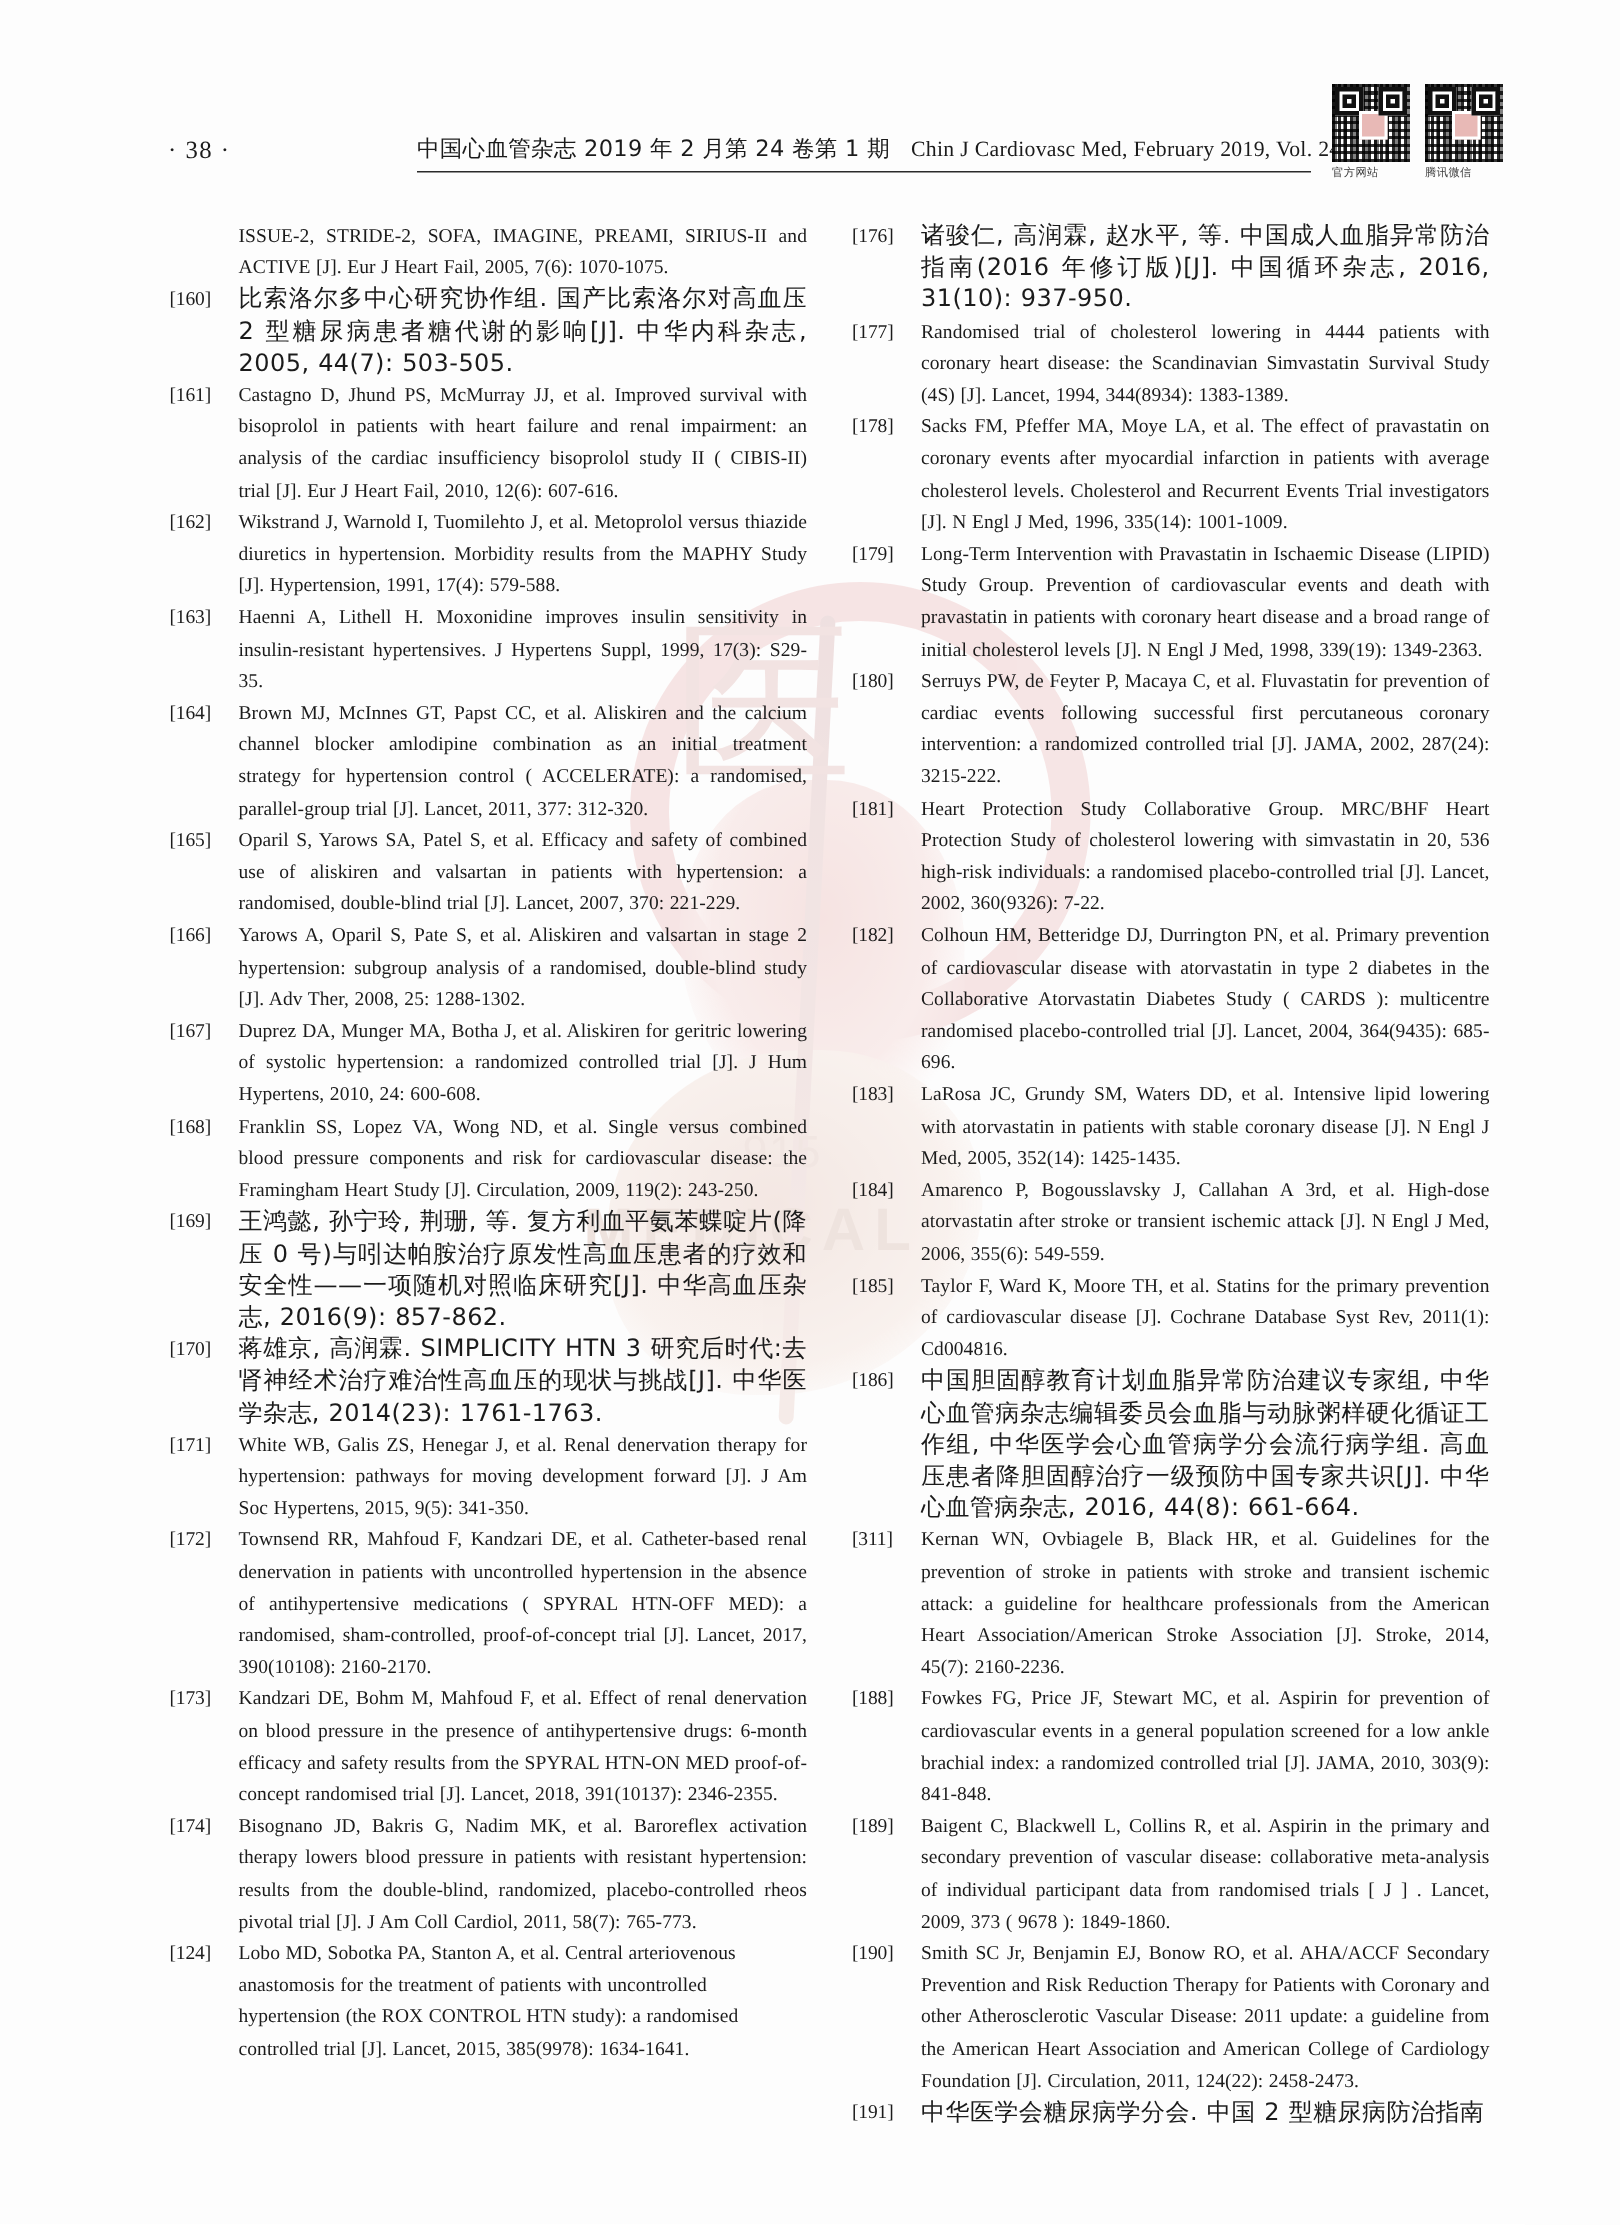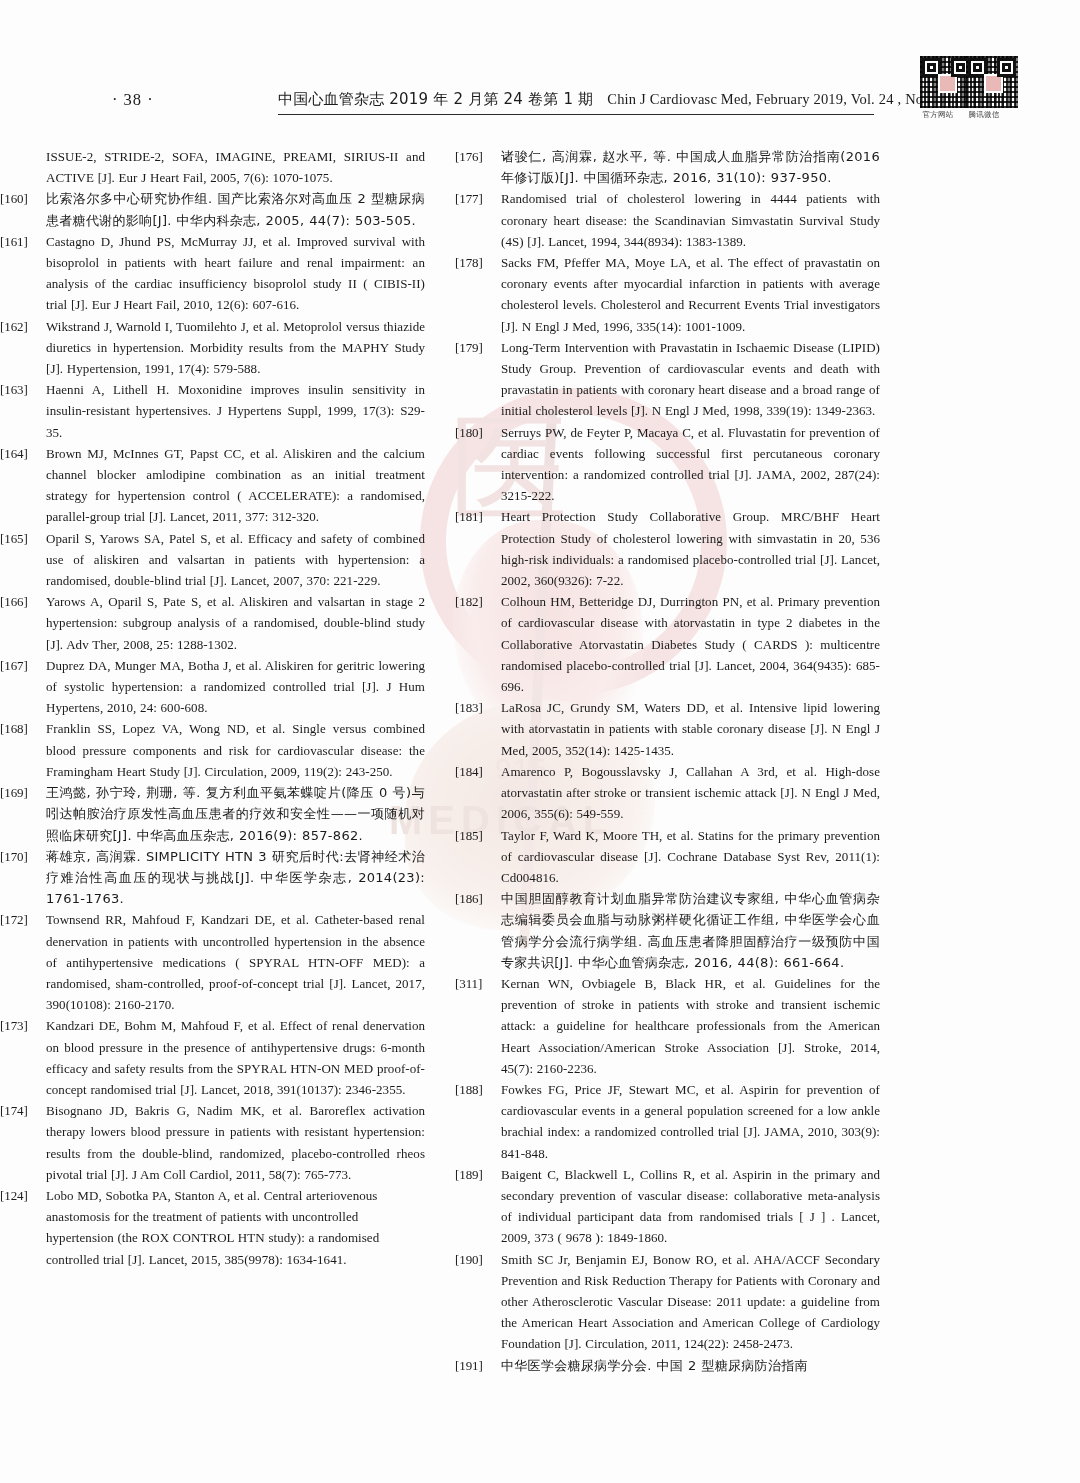--- a/index.html
+++ b/index.html
@@ -131,22 +131,22 @@
   
   .qr-block {
     position: absolute;
     right: 78px;
     top: 56px;
     display: flex;
     gap: 10px;
     z-index: 3;
   }
   .qr-item {
-    width: 36px;
-    text-align: center;
+    width: 52px;
+    text-align: left;
   }
   .qr-img {
     width: 52px;
     height: 52px;
     position: relative;
     background-color: #ffffff;
     background-image:
       repeating-linear-gradient(90deg, #2b2b2b 0 2px, rgba(255,255,255,0) 2px 4px),
       repeating-linear-gradient(0deg, #343434 0 2px, rgba(255,255,255,0) 2px 5px),
       repeating-linear-gradient(90deg, rgba(60,60,60,.65) 0 3px, rgba(255,255,255,0) 3px 7px);
@@ -182,21 +182,21 @@
     position: absolute;
     left: 0;
     top: 146px;
     width: 1080px;
     z-index: 2;
     display: flex;
   }
   .column {
     width: 425px;
   }
-  .column.left  { }
+  .column.left  { margin-left: 113px; }
   .column.right { margin-left: 30px; }
 
   .ref {
     display: flex;
     align-items: flex-start;
     margin-bottom: 0;
   }
   .ref-num {
     width: 46px;
     flex: 0 0 46px;
@@ -211,21 +211,21 @@
     flex: 1;
     font-size: 13px;
     line-height: 21.2px;
     text-align: justify;
     text-justify: inter-word;
     letter-spacing: .05px;
     word-spacing: .4px;
   }
   .ref-body.cn {
     font-family: "DejaVu Sans", sans-serif;
-    font-size: 13px;
+    font-size: 16px;
     letter-spacing: .3px;
     text-align: justify;
   }
   .ref.continuation .ref-num { visibility: hidden; }
 
   .ref-body.last-left { text-align: left; }
 </style>
 </head>
 <body>
 
@@ -307,20 +307,24 @@
         </div>
         <div class="ref">
           <div class="ref-num">[169]</div>
           <div class="ref-body cn">王鸿懿, 孙宁玲, 荆珊, 等. 复方利血平氨苯蝶啶片(降压 0 号)与吲达帕胺治疗原发性高血压患者的疗效和安全性——一项随机对照临床研究[J]. 中华高血压杂志, 2016(9): 857-862.</div>
         </div>
         <div class="ref">
           <div class="ref-num">[170]</div>
           <div class="ref-body cn">蒋雄京, 高润霖. SIMPLICITY HTN 3 研究后时代:去肾神经术治疗难治性高血压的现状与挑战[J]. 中华医学杂志, 2014(23): 1761-1763.</div>
         </div>
         <div class="ref">
+          <div class="ref-num">[171]</div>
+          <div class="ref-body">White WB, Galis ZS, Henegar J, et al. Renal denervation therapy for hypertension: pathways for moving development forward [J]. J Am Soc Hypertens, 2015, 9(5): 341-350.</div>
+        </div>
+        <div class="ref">
           <div class="ref-num">[172]</div>
           <div class="ref-body">Townsend RR, Mahfoud F, Kandzari DE, et al. Catheter-based renal denervation in patients with uncontrolled hypertension in the absence of antihypertensive medications ( SPYRAL HTN-OFF MED): a randomised, sham-controlled, proof-of-concept trial [J]. Lancet, 2017, 390(10108): 2160-2170.</div>
         </div>
         <div class="ref">
           <div class="ref-num">[173]</div>
           <div class="ref-body">Kandzari DE, Bohm M, Mahfoud F, et al. Effect of renal denervation on blood pressure in the presence of antihypertensive drugs: 6-month efficacy and safety results from the SPYRAL HTN-ON MED proof-of-concept randomised trial [J]. Lancet, 2018, 391(10137): 2346-2355.</div>
         </div>
         <div class="ref">
           <div class="ref-num">[174]</div>
           <div class="ref-body">Bisognano JD, Bakris G, Nadim MK, et al. Baroreflex activation therapy lowers blood pressure in patients with resistant hypertension: results from the double-blind, randomized, placebo-controlled rheos pivotal trial [J]. J Am Coll Cardiol, 2011, 58(7): 765-773.</div>

